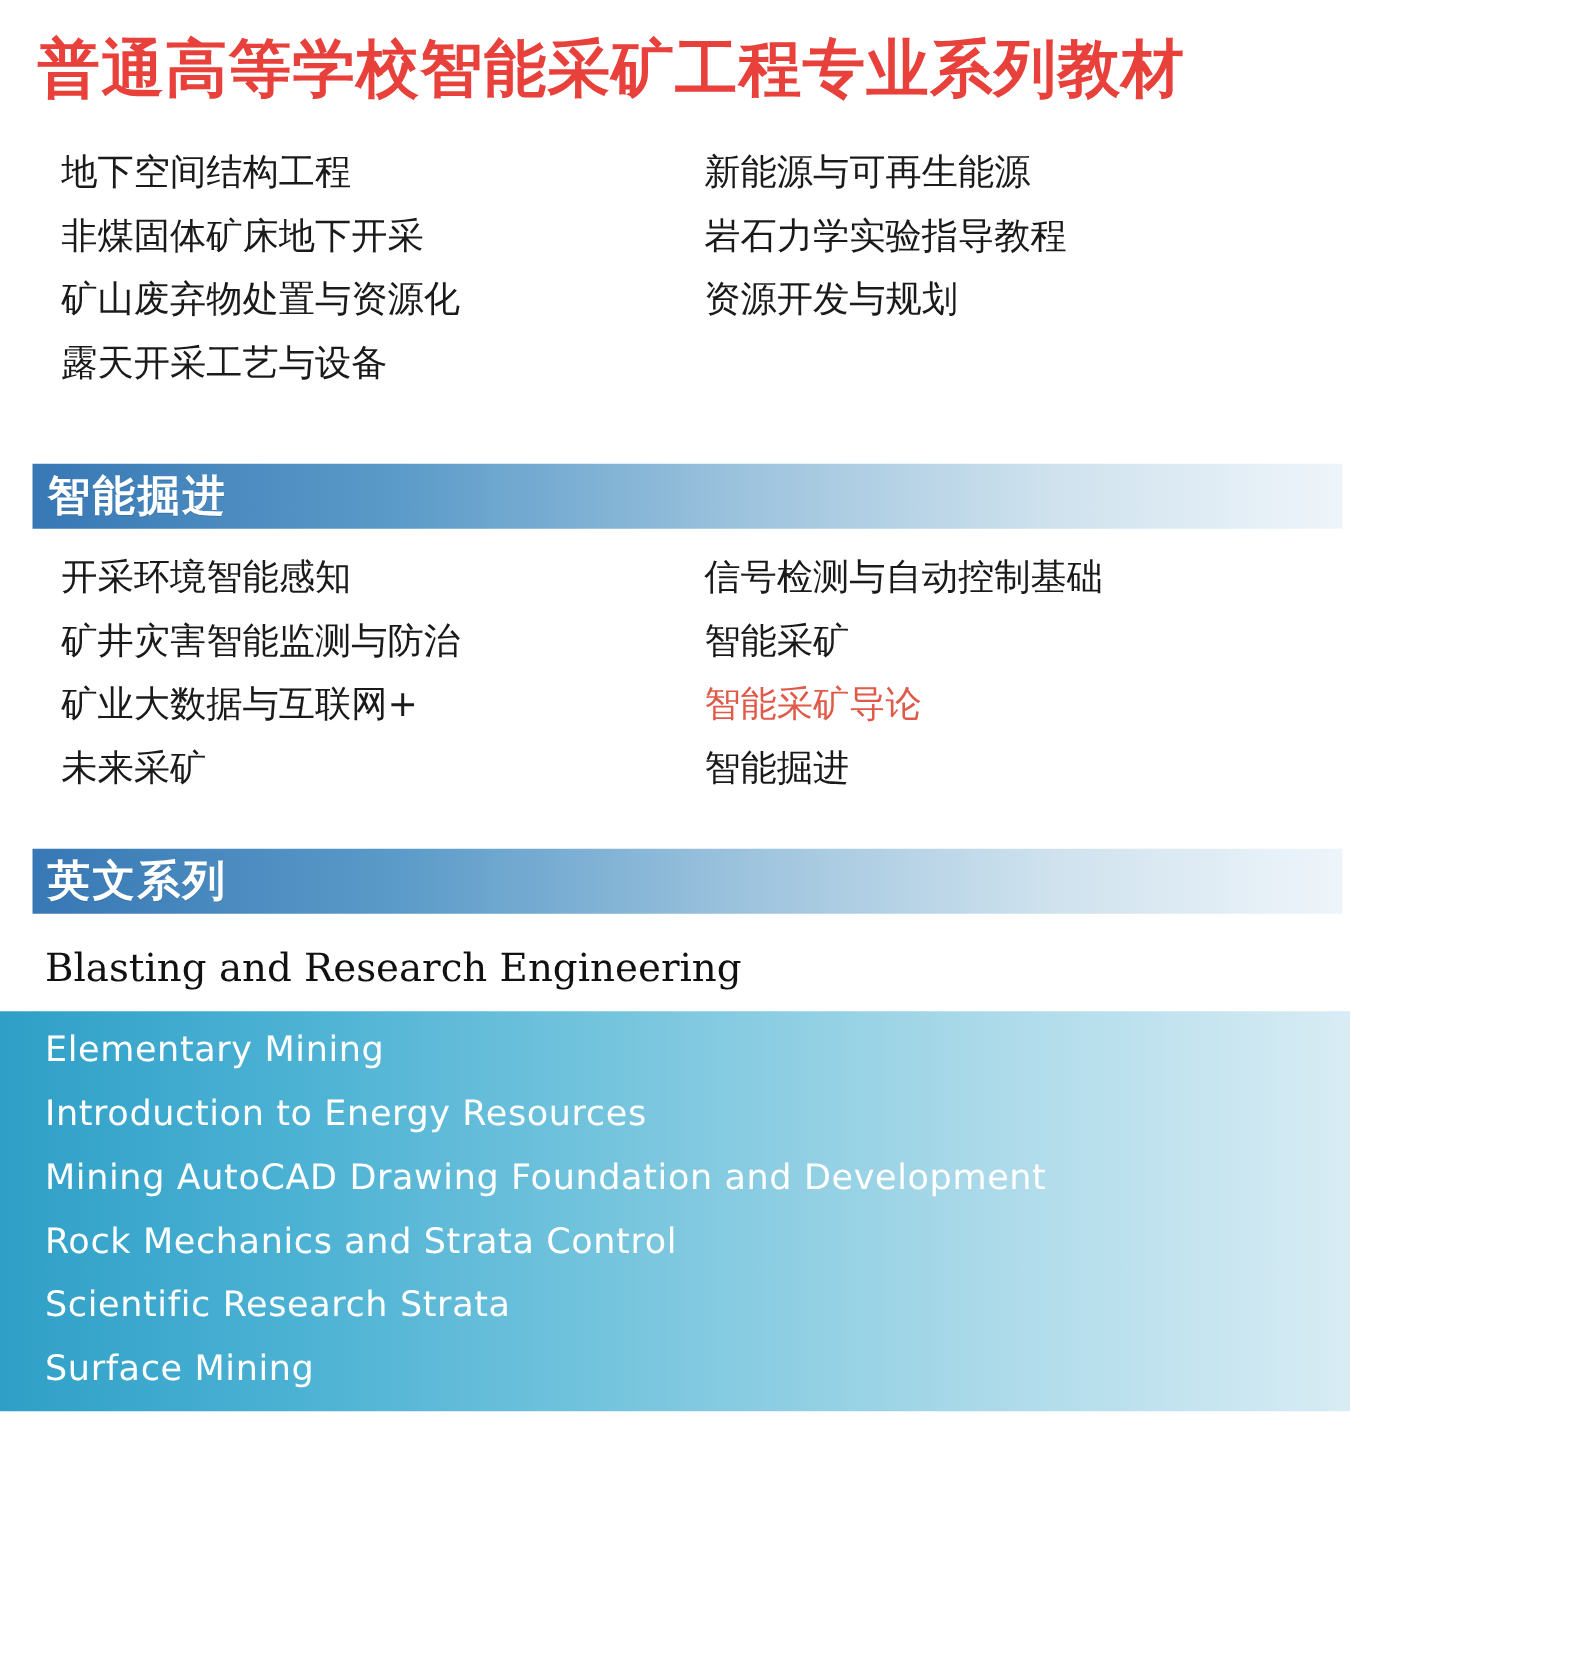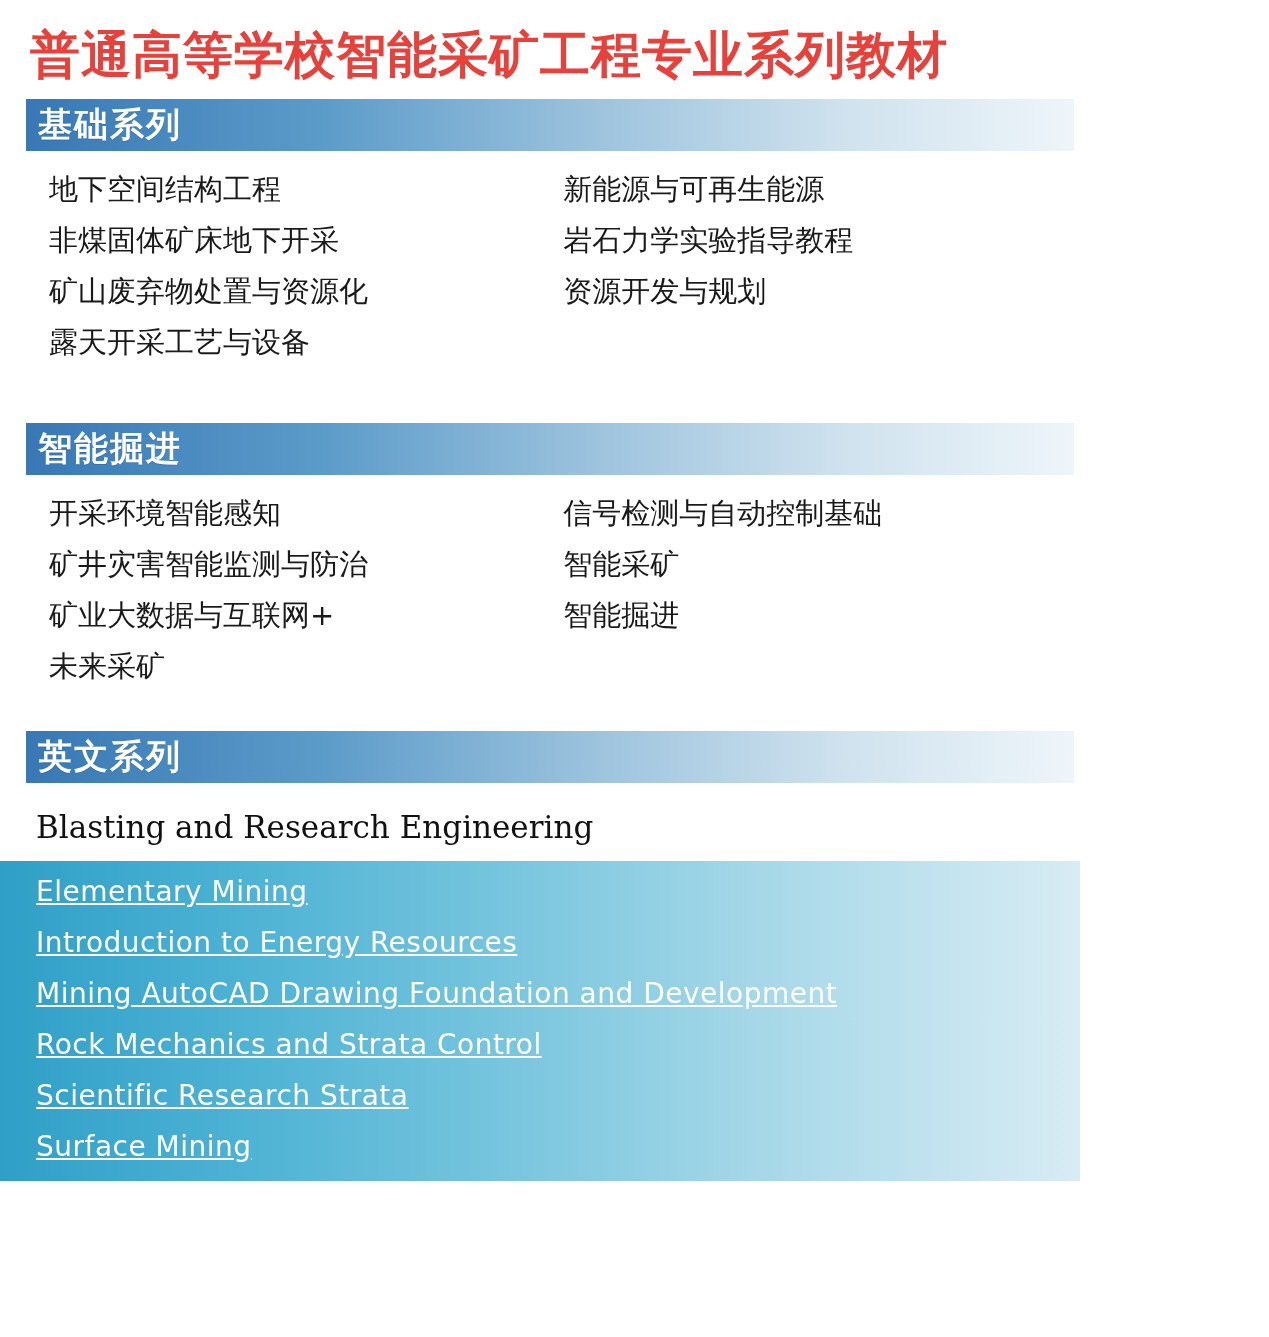--- a/index.html
+++ b/index.html
@@ -95,34 +95,30 @@
     padding: 14px 0 18px 36px;
     margin-top: 4px;
   }
   .en-item {
     font-size: 28px;
     color: #ffffff;
     font-family: "DejaVu Sans", "Liberation Sans", sans-serif;
     letter-spacing: 0.5px;
     margin-bottom: 18px;
     white-space: nowrap;
-    text-decoration: underline;
   }
   .en-item:last-child { margin-bottom: 0; }
 </style>
 </head>
 <body>
 
 <div class="page">
 
   <div class="main-title">普通高等学校智能采矿工程专业系列教材</div>
 
-  <div class="section-banner">
-    <span class="banner-text">基础系列</span>
-  </div>
 
   <div class="cols group-basic">
     <div class="col left">
       <div class="item">地下空间结构工程</div>
       <div class="item">非煤固体矿床地下开采</div>
       <div class="item">矿山废弃物处置与资源化</div>
       <div class="item">露天开采工艺与设备</div>
     </div>
     <div class="col right">
       <div class="item">新能源与可再生能源</div>
@@ -140,20 +136,21 @@
   <div class="cols group-intel">
     <div class="col left">
       <div class="item">开采环境智能感知</div>
       <div class="item">矿井灾害智能监测与防治</div>
       <div class="item">矿业大数据与互联网+</div>
       <div class="item">未来采矿</div>
     </div>
     <div class="col right">
       <div class="item">信号检测与自动控制基础</div>
       <div class="item">智能采矿</div>
+      <div class="item highlight">智能采矿导论</div>
       <div class="item">智能掘进</div>
     </div>
   </div>
 
   <div class="spacer-2"></div>
 
   <div class="section-banner">
     <span class="banner-text">英文系列</span>
   </div>
 

